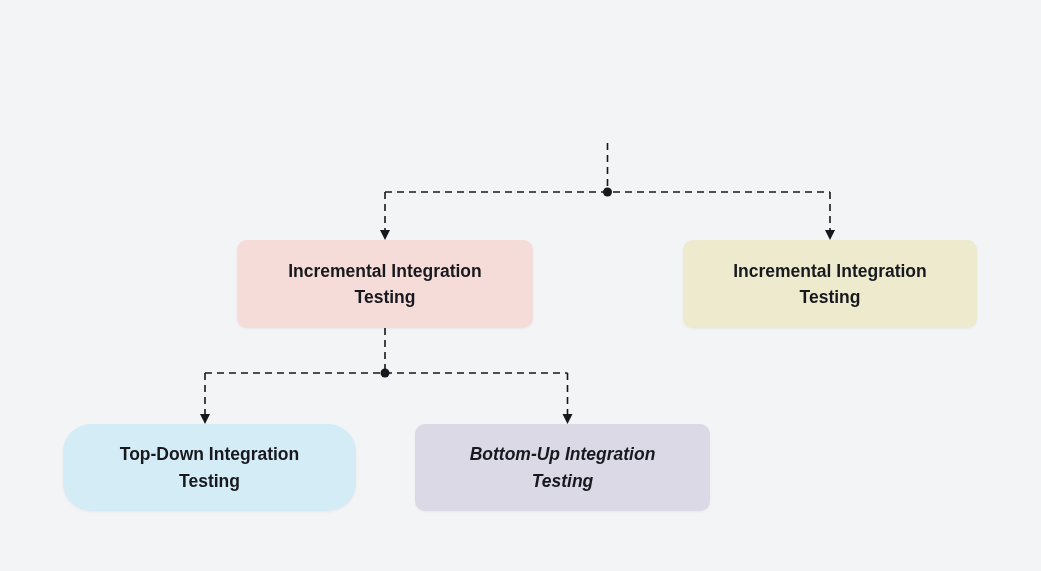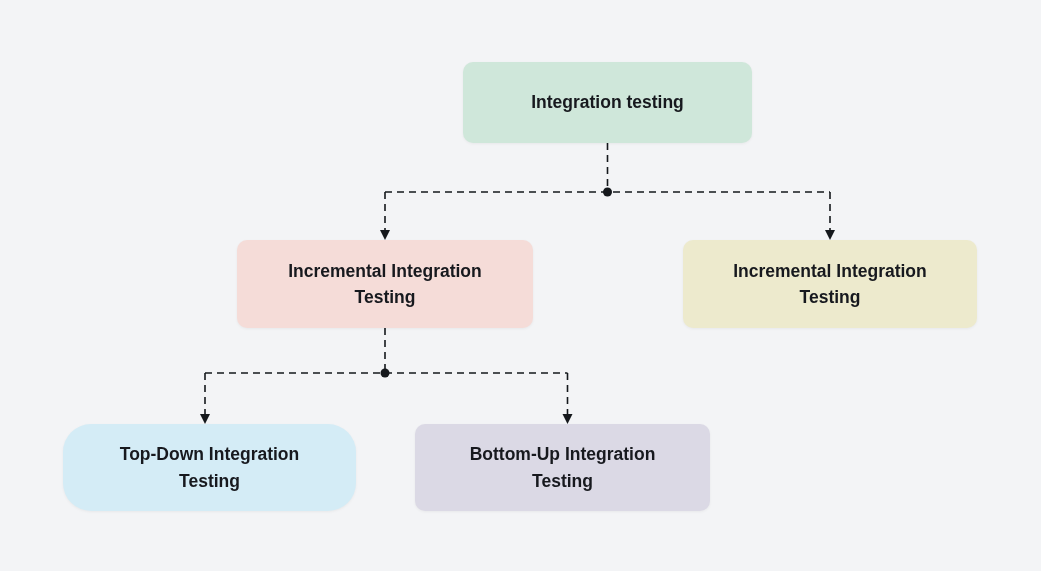--- a/index.html
+++ b/index.html
@@ -52,21 +52,21 @@
     font-size: 17.5px;
     font-weight: 600;
     line-height: 1.5;
     padding: 0 28px;
     box-sizing: border-box;
   }
   .node-root        { left: 463px; top: 62px;  width: 289px; height: 81px; }
   .node-inc-left    { left: 237px; top: 240px; width: 296px; height: 88px; }
   .node-inc-right   { left: 683px; top: 240px; width: 294px; height: 88px; }
   .node-top-down    { left: 63px;  top: 424px; width: 293px; height: 87px; }
-  .node-bottom-up   { left: 415px; top: 424px; width: 295px; height: 87px; }
+  .node-bottom-up   { left: 415px; top: 424px; width: 295px; height: 87px; font-style: italic; }
 </style>
 </head>
 <body>
 
 <div class="canvas" style="background: rgb(243, 244, 246);">
 
   <svg class="connector-layer" width="1041" height="571" viewBox="0 0 1041 571" xmlns="http://www.w3.org/2000/svg">
 
     <path class="link" d="M 607.5 143 L 607.5 192"></path>
     <path class="link" d="M 385 192 L 830 192"></path>
@@ -78,23 +78,20 @@
 
     <path class="link" d="M 385 328 L 385 373"></path>
     <path class="link" d="M 205 373 L 567.5 373"></path>
     <path class="link" d="M 205 373 L 205 415"></path>
     <path class="link" d="M 567.5 373 L 567.5 415"></path>
     <circle class="junction" cx="385" cy="373" r="4.5"></circle>
     <polygon class="arrowhead" points="200,414 210,414 205,424"></polygon>
     <polygon class="arrowhead" points="562.5,414 572.5,414 567.5,424"></polygon>
   </svg>
 
-  <div class="node node-root" style="background: rgb(207, 231, 218);">
-    <span>Integration testing</span>
-  </div>
 
   <div class="node node-inc-left" style="background: rgb(245, 220, 216);">
     <span>Incremental Integration Testing</span>
   </div>
 
   <div class="node node-inc-right" style="background: rgb(237, 234, 205);">
     <span>Incremental Integration Testing</span>
   </div>
 
   <div class="node node-top-down" style="background: rgb(212, 236, 246); border-radius: 28px;">

